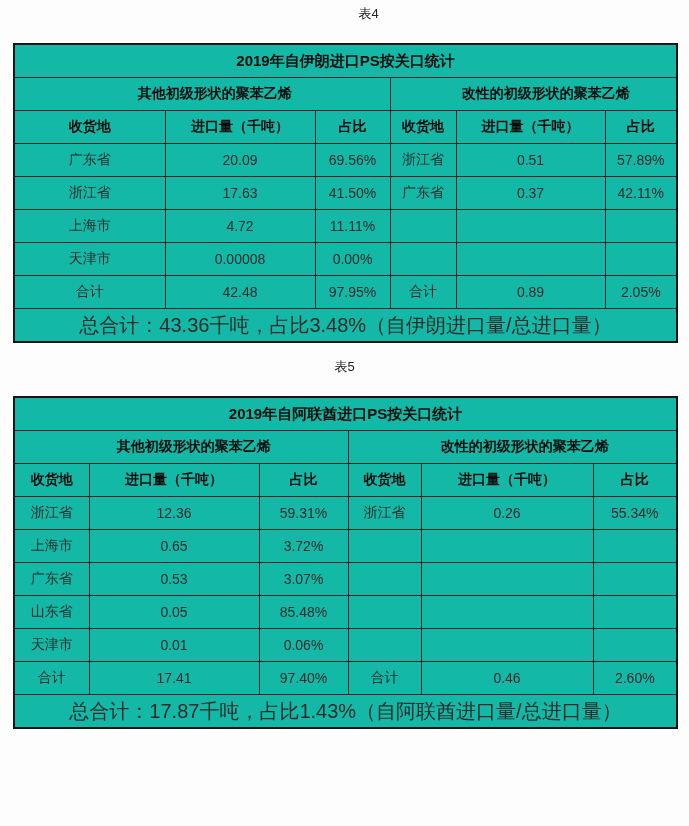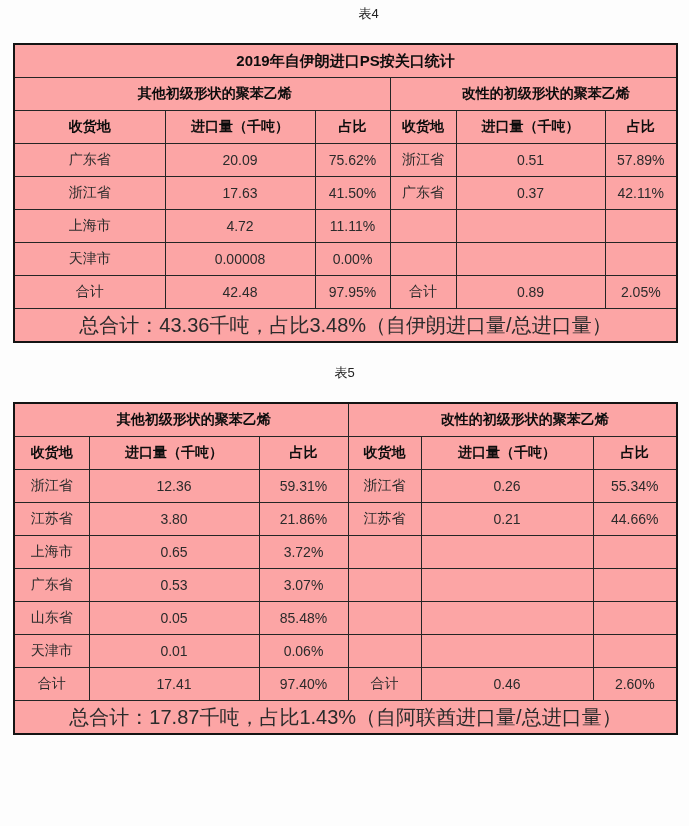--- a/index.html
+++ b/index.html
@@ -18,27 +18,27 @@
     position: relative;
   }
   .caption {
     text-align: center;
     font-size: 13px;
     color: #222;
     height: 16px;
     line-height: 16px;
   }
   .caption.first { padding-top: 6px; padding-left: 48px; }
-  .caption.second { margin-top: 22px; }
+  .caption.second { margin-top: 16px; }
   table.stat {
     border-collapse: collapse;
     table-layout: fixed;
     width: 663px;
     margin: 21px 0 0 13px;
-    background: #fca5a5;
+    background: #14b8a6;
     border: 2px solid #141414;
   }
   table.stat th, table.stat td {
     border: 1px solid #252525;
     text-align: center;
     vertical-align: middle;
     height: 32px;
     padding: 0 2px;
     overflow: hidden;
     white-space: nowrap;
@@ -113,21 +113,21 @@
         <th class="col-h">占比</th>
         <th class="col-h">收货地</th>
         <th class="col-h">进口量（千吨）</th>
         <th class="col-h">占比</th>
       </tr>
     </thead>
     <tbody>
         <tr>
           <td>广东省</td>
           <td>20.09</td>
-          <td>75.62%</td>
+          <td>69.56%</td>
           <td>浙江省</td>
           <td>0.51</td>
           <td>57.89%</td>
         </tr>
         <tr>
           <td>浙江省</td>
           <td>17.63</td>
           <td>41.50%</td>
           <td>广东省</td>
           <td>0.37</td>
@@ -171,48 +171,43 @@
     <colgroup>
       <col class="c1">
         <col class="c2">
         <col class="c3">
       <col class="c4">
         <col class="c5">
         <col class="c6">
     </colgroup>
     <thead>
       <tr>
+        <th colspan="6" class="title-cell">2019年自阿联酋进口PS按关口统计</th>
+      </tr>
+      <tr>
         <th colspan="3" class="group-cell">其他初级形状的聚苯乙烯</th>
         <th colspan="3" class="group-cell">改性的初级形状的聚苯乙烯</th>
       </tr>
       <tr>
         <th class="col-h">收货地</th>
         <th class="col-h">进口量（千吨）</th>
         <th class="col-h">占比</th>
         <th class="col-h">收货地</th>
         <th class="col-h">进口量（千吨）</th>
         <th class="col-h">占比</th>
       </tr>
     </thead>
     <tbody>
         <tr>
           <td>浙江省</td>
           <td>12.36</td>
           <td>59.31%</td>
           <td>浙江省</td>
           <td>0.26</td>
           <td>55.34%</td>
-        </tr>
-        <tr>
-          <td>江苏省</td>
-          <td>3.80</td>
-          <td>21.86%</td>
-          <td>江苏省</td>
-          <td>0.21</td>
-          <td>44.66%</td>
         </tr>
         <tr>
           <td>上海市</td>
           <td>0.65</td>
           <td>3.72%</td>
           <td></td>
           <td></td>
           <td></td>
         </tr>
         <tr>

